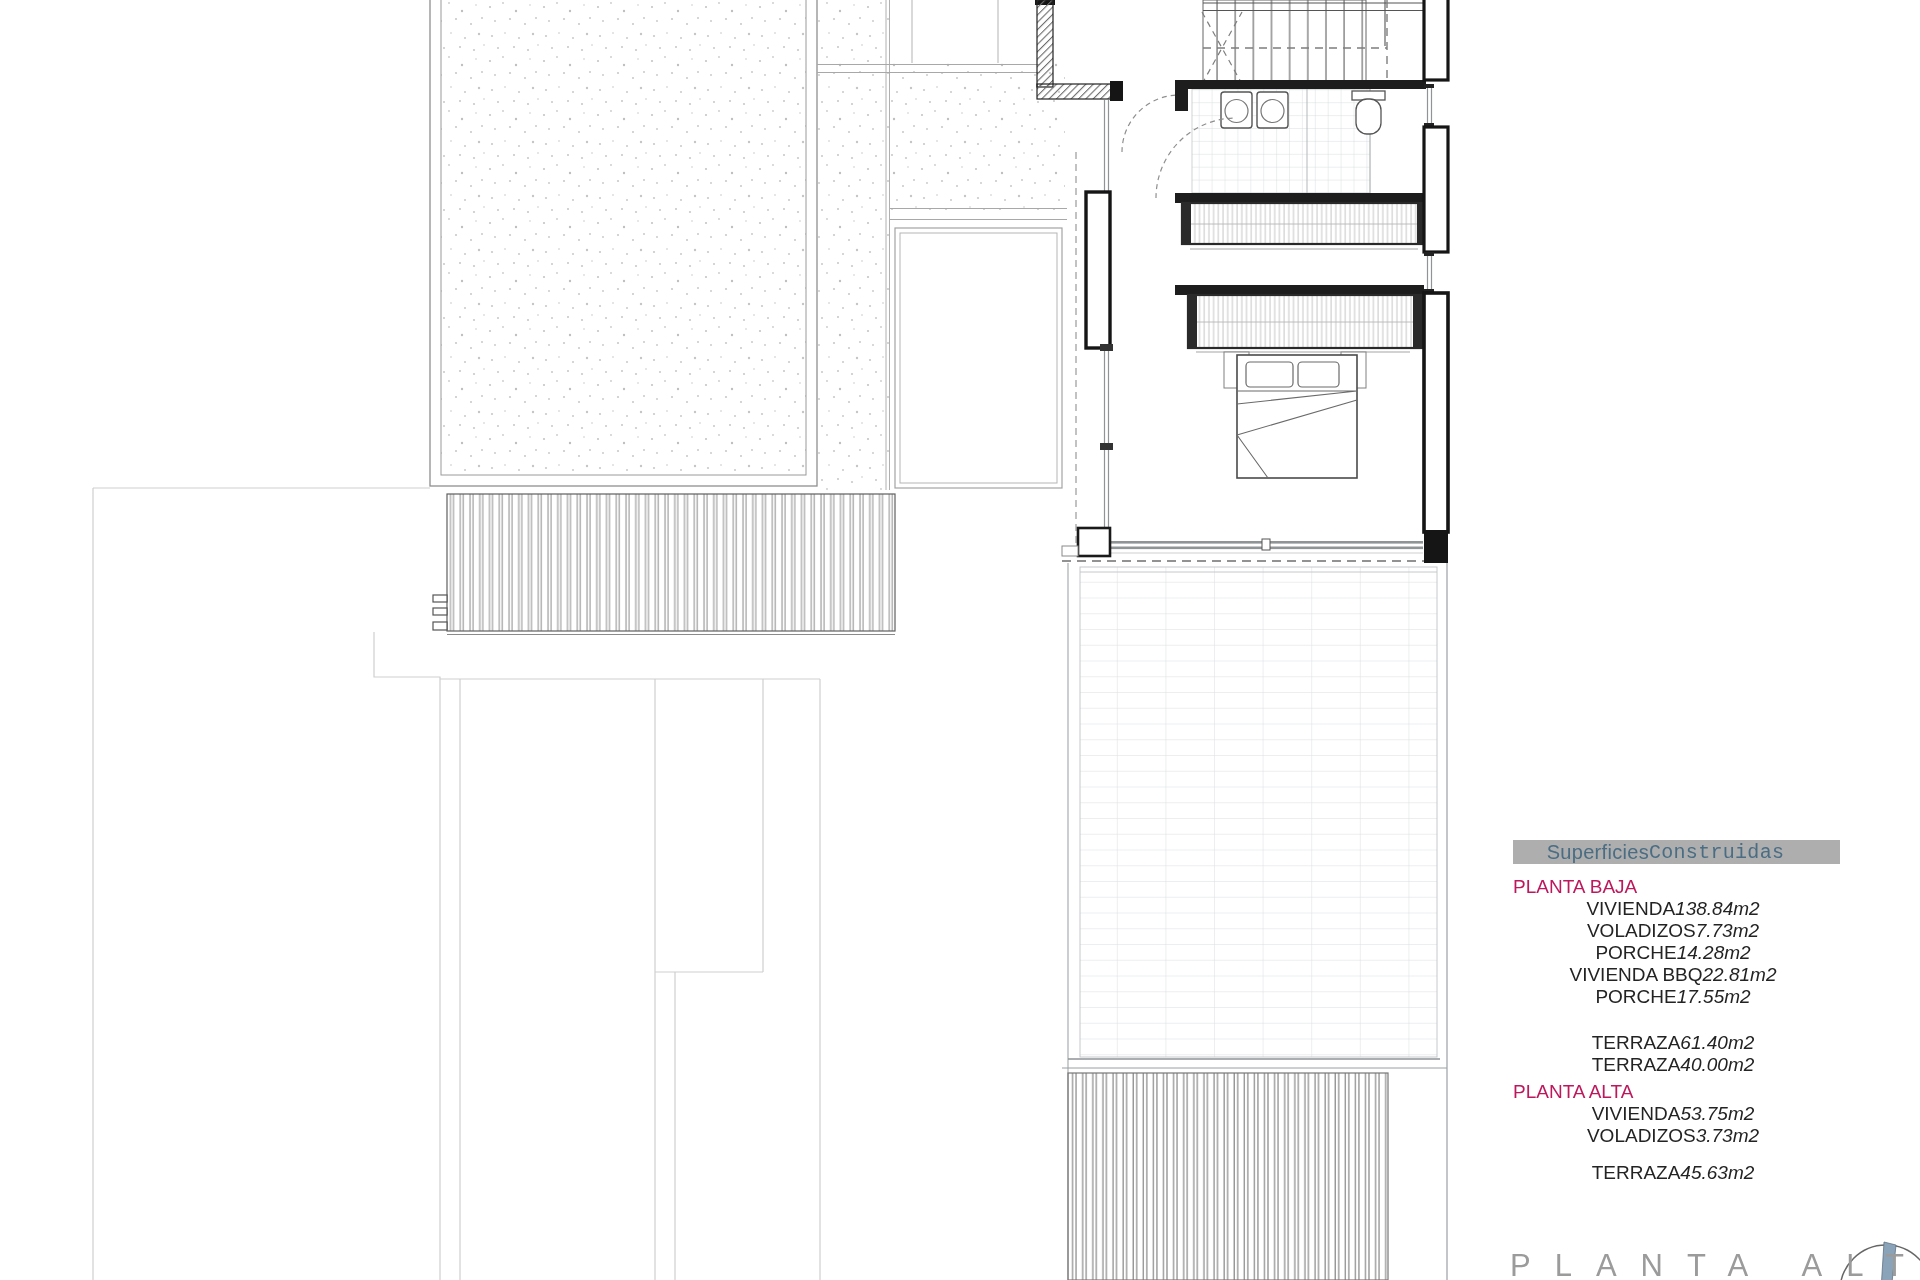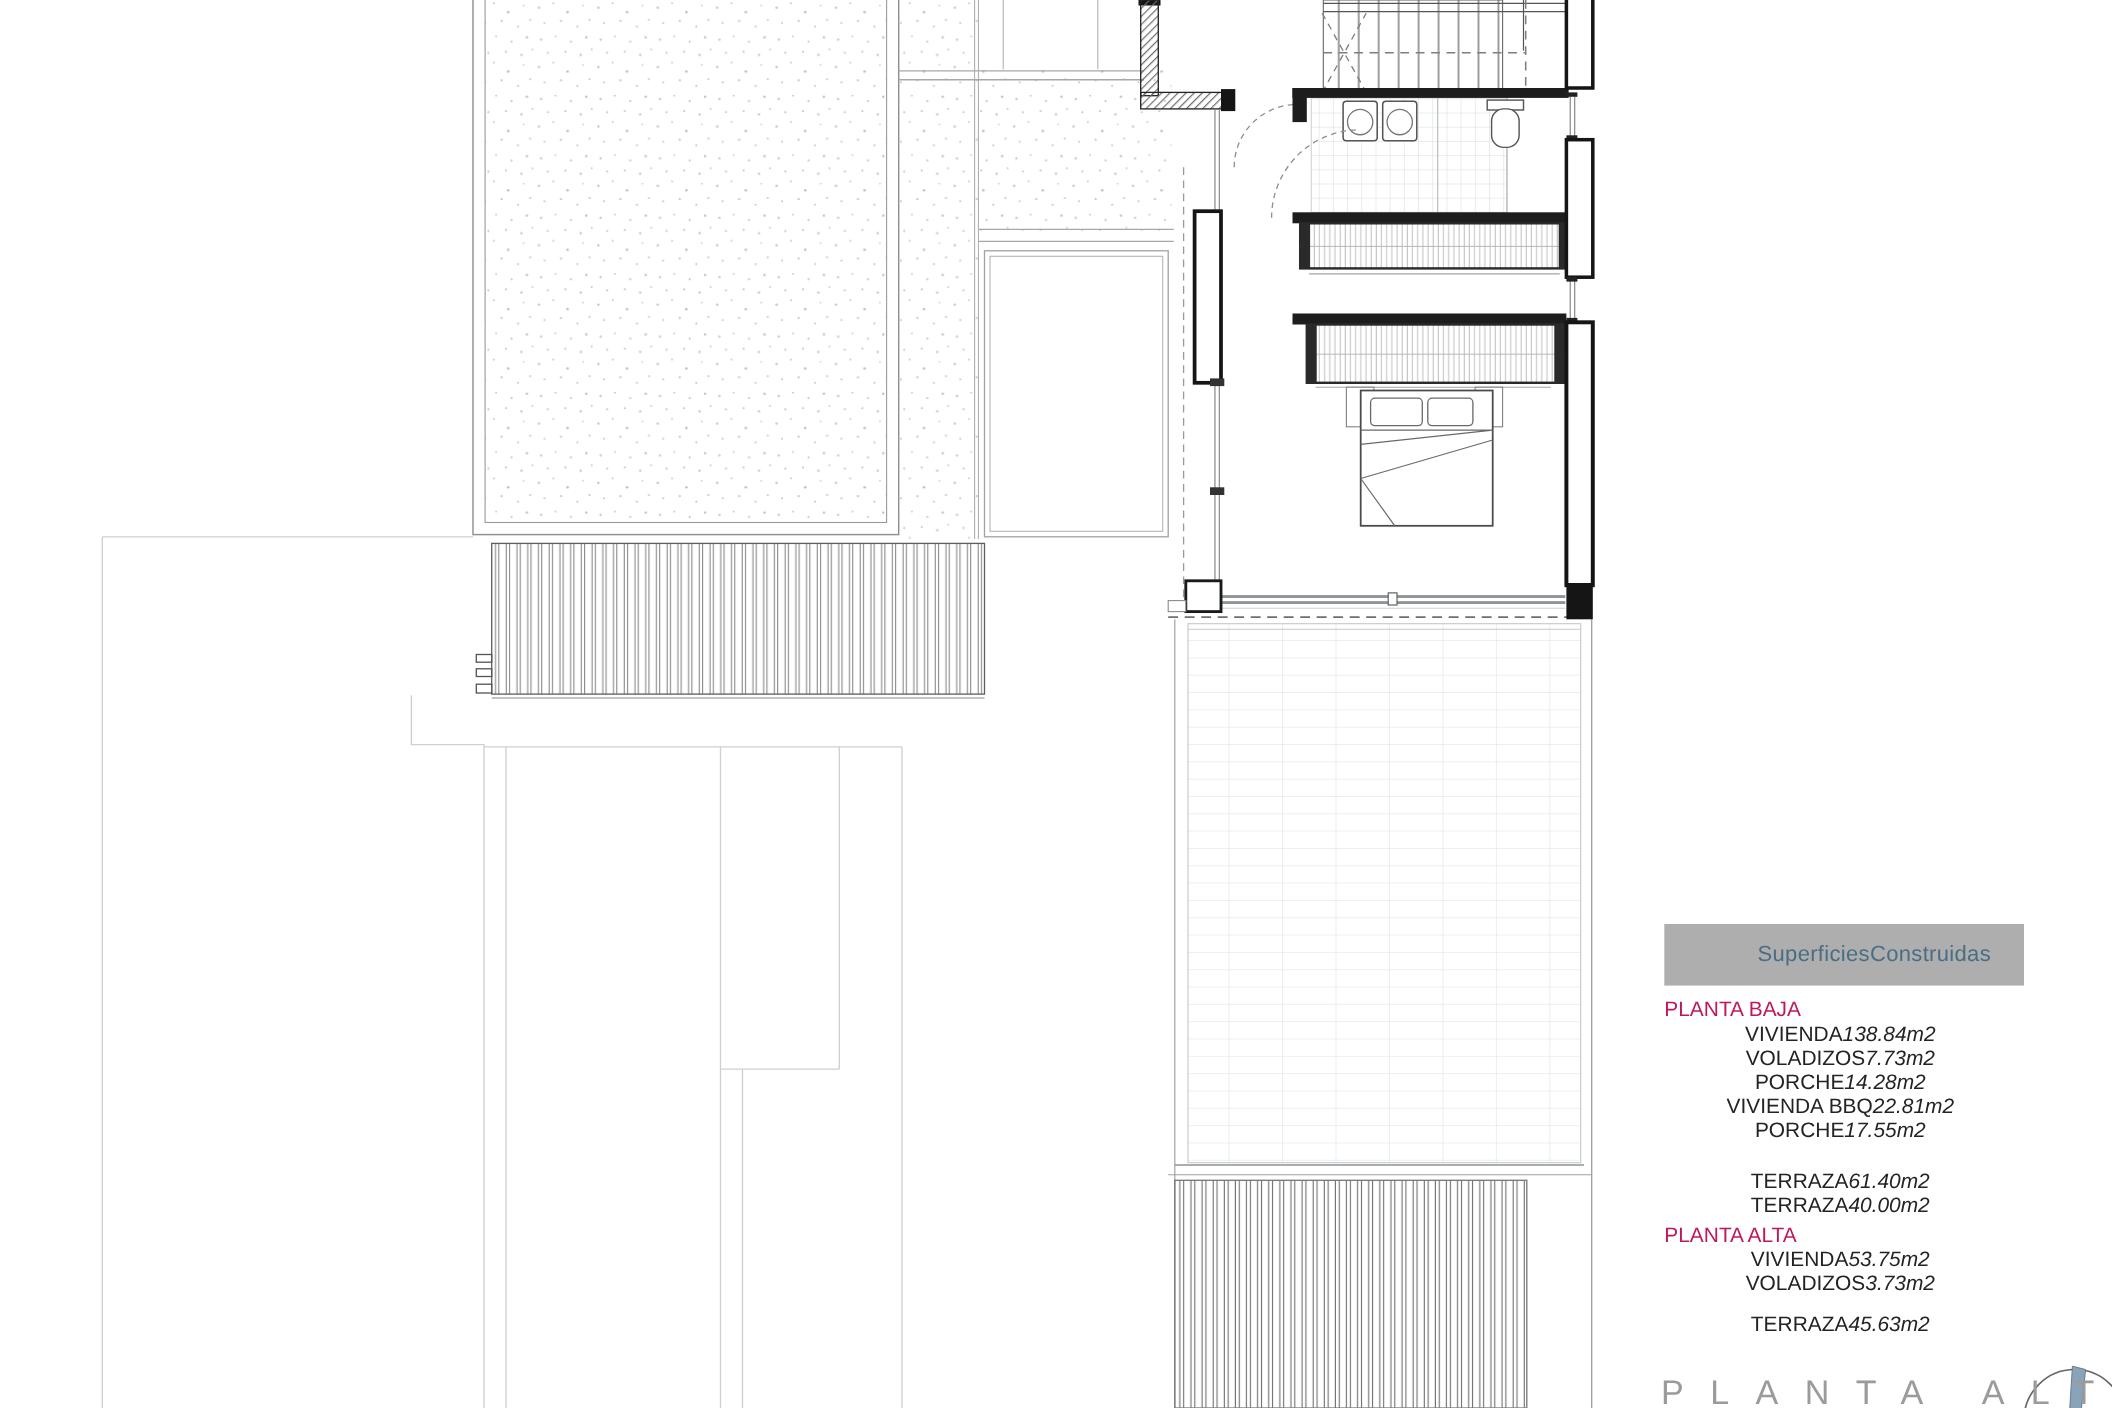--- a/index.html
+++ b/index.html
@@ -2,24 +2,24 @@
 <html><head>
 <meta charset="utf-8">
 <style>
   html,body{margin:0;padding:0;background:#ffffff;}
   #stage{position:relative;width:1920px;height:1280px;background:#ffffff;overflow:hidden;
          font-family:"Liberation Sans", sans-serif;}
   #plan-svg{position:absolute;left:0;top:0;}
 
   
   #areas-table{position:absolute;left:1513px;top:840px;width:327px;}
-  #table-header{height:56px;background:#aeaeae;display:flex;align-items:center;
-                justify-content:flex-end;padding:0 8px 0 8px;box-sizing:border-box;}
+  #table-header{height:24px;background:#aeaeae;display:flex;align-items:center;
+                justify-content:center;padding:0 8px 0 8px;box-sizing:border-box;}
   #table-header span{color:#4a6d84;font-size:20px;letter-spacing:.3px;}
-  #table-header .h2{margin-right:22px;}
+  #table-header .h2{margin-right:22px;font-family:Liberation Mono, monospace;}
   #table-rows{margin-top:12px;}
   .tsec .ttitle{color:#be185d;font-size:19px;line-height:22px;}
   .trow{display:flex;justify-content:center;font-size:19px;line-height:22px;color:#232323;}
   .tvalue{text-align:right;padding-right:7px;font-style:italic;}
   #table-rows .tsec:nth-of-type(2){margin-top:24px;}
   #table-rows .tsec:nth-of-type(3){margin-top:5px;}
   #table-rows .tsec:nth-of-type(4){margin-top:15px;}
 
   
   #plan-title{position:absolute;left:1510px;top:1248px;color:#9b9b9b;font-size:31px;

